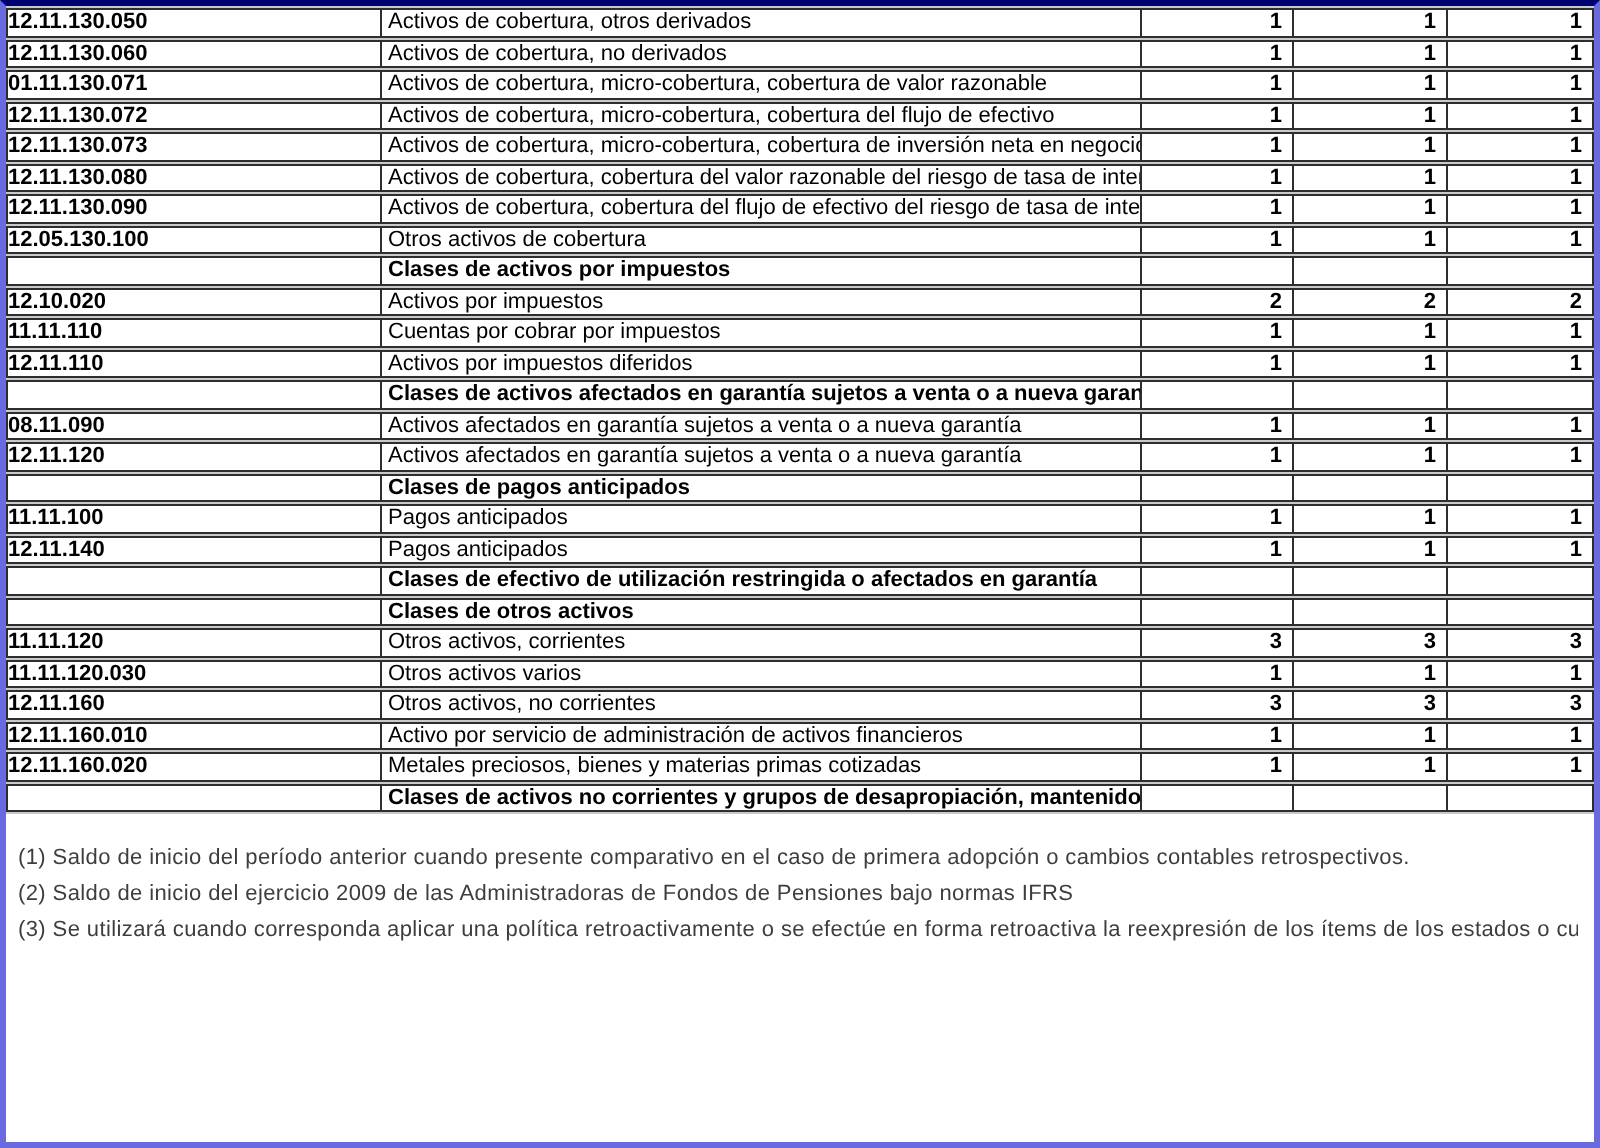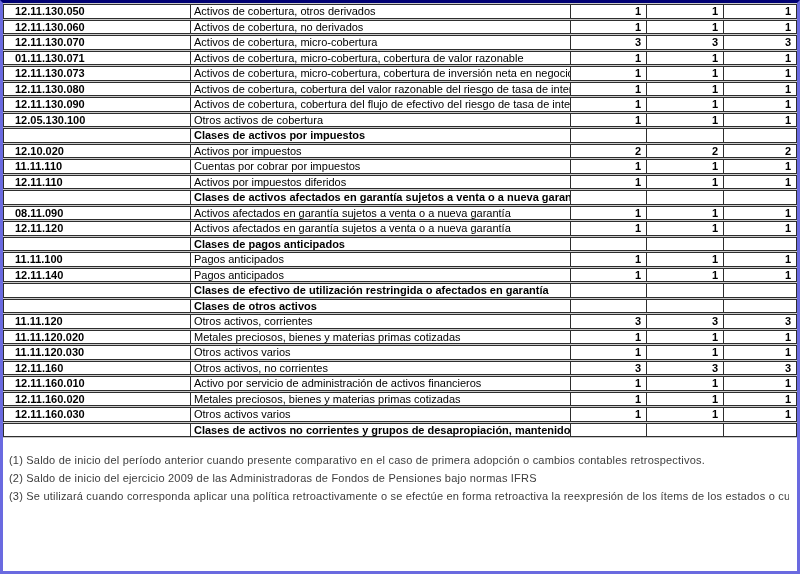--- a/index.html
+++ b/index.html
@@ -34,21 +34,21 @@
     font-size: 11px;
     line-height: 12px;
     color: #000000;
     overflow: hidden;
     white-space: nowrap;
     vertical-align: middle;
   }
   table.accounts td.code {
     border-left: 1px solid #2e2e2e;
     font-weight: bold;
-    padding-left: 11px;
+    padding-left: 0;
   }
   table.accounts td.desc {
     padding-left: 3px;
     margin-top: 40px;
   }
   table.accounts tr.section td.desc {
     font-weight: bold;
   }
   table.accounts td.num {
     text-align: right;
@@ -89,29 +89,29 @@
           <td class="num">1</td>
         </tr>
         <tr>
           <td class="code">12.11.130.060</td>
           <td class="desc">Activos de cobertura, no derivados</td>
           <td class="num">1</td>
           <td class="num">1</td>
           <td class="num">1</td>
         </tr>
         <tr>
-          <td class="code">12.11.130.070</td>
-          <td class="desc">Activos de cobertura, micro-cobertura</td>
-          <td class="num">3</td>
-          <td class="num">3</td>
-          <td class="num">3</td>
-        </tr>
-        <tr>
           <td class="code">01.11.130.071</td>
           <td class="desc">Activos de cobertura, micro-cobertura, cobertura de valor razonable</td>
+          <td class="num">1</td>
+          <td class="num">1</td>
+          <td class="num">1</td>
+        </tr>
+        <tr>
+          <td class="code">12.11.130.072</td>
+          <td class="desc">Activos de cobertura, micro-cobertura, cobertura del flujo de efectivo</td>
           <td class="num">1</td>
           <td class="num">1</td>
           <td class="num">1</td>
         </tr>
         <tr>
           <td class="code">12.11.130.073</td>
           <td class="desc">Activos de cobertura, micro-cobertura, cobertura de inversión neta en negocio en el extranjero</td>
           <td class="num">1</td>
           <td class="num">1</td>
           <td class="num">1</td>
@@ -222,27 +222,20 @@
           <td class="num"></td>
         </tr>
         <tr>
           <td class="code">11.11.120</td>
           <td class="desc">Otros activos, corrientes</td>
           <td class="num">3</td>
           <td class="num">3</td>
           <td class="num">3</td>
         </tr>
         <tr>
-          <td class="code">11.11.120.020</td>
-          <td class="desc">Metales preciosos, bienes y materias primas cotizadas</td>
-          <td class="num">1</td>
-          <td class="num">1</td>
-          <td class="num">1</td>
-        </tr>
-        <tr>
           <td class="code">11.11.120.030</td>
           <td class="desc">Otros activos varios</td>
           <td class="num">1</td>
           <td class="num">1</td>
           <td class="num">1</td>
         </tr>
         <tr>
           <td class="code">12.11.160</td>
           <td class="desc">Otros activos, no corrientes</td>
           <td class="num">3</td>
@@ -252,27 +245,20 @@
         <tr>
           <td class="code">12.11.160.010</td>
           <td class="desc">Activo por servicio de administración de activos financieros</td>
           <td class="num">1</td>
           <td class="num">1</td>
           <td class="num">1</td>
         </tr>
         <tr>
           <td class="code">12.11.160.020</td>
           <td class="desc">Metales preciosos, bienes y materias primas cotizadas</td>
-          <td class="num">1</td>
-          <td class="num">1</td>
-          <td class="num">1</td>
-        </tr>
-        <tr>
-          <td class="code">12.11.160.030</td>
-          <td class="desc">Otros activos varios</td>
           <td class="num">1</td>
           <td class="num">1</td>
           <td class="num">1</td>
         </tr>
         <tr class="section">
           <td class="code"></td>
           <td class="desc">Clases de activos no corrientes y grupos de desapropiación, mantenidos para la venta</td>
           <td class="num"></td>
           <td class="num"></td>
           <td class="num"></td>

